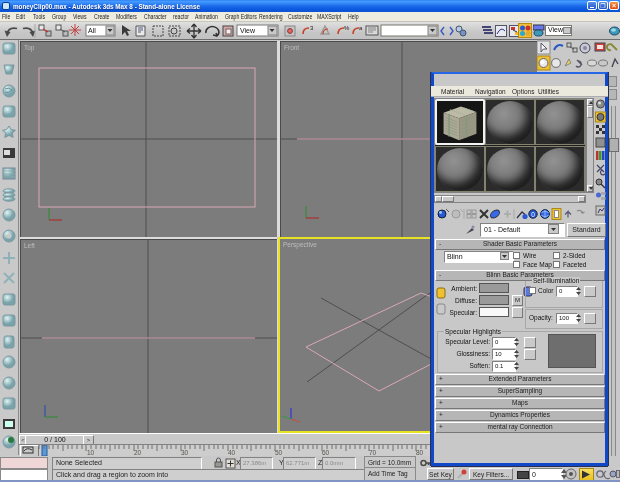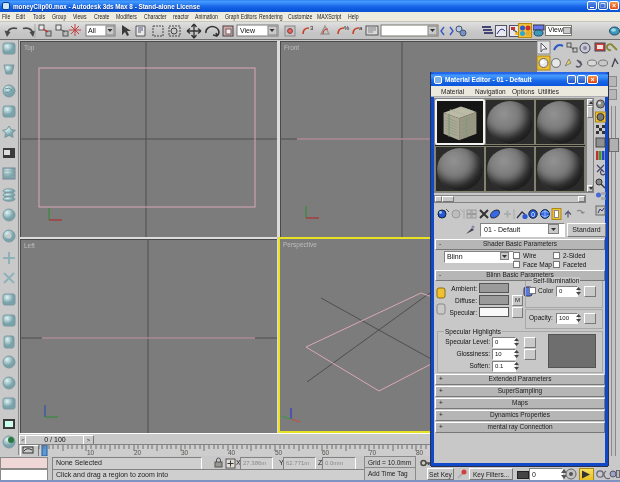--- a/index.html
+++ b/index.html
@@ -476,28 +476,20 @@
     <circle cx="4" cy="6" r="3.2" fill="none" stroke="#667" stroke-width="1.3"></circle>
     <path d="M10 3 a4 4 0 1 0 4 7" fill="none" stroke="#667" stroke-width="1.3"></path>
     <circle cx="17" cy="6" r="3" fill="#98A4C0" stroke="#556"></circle>
     <rect x="20.5" y="2.5" width="3" height="7" fill="#B8B8B8" stroke="#556" stroke-width="0.8"></rect>
   </svg>
 </div>
 
 <div class="abs" id="mateditor" style="left:431px;top:72px;width:177px;height:394px;
    background:#C8C8C8;border:3px solid #1048C8;border-top:2px solid #2866E8;box-sizing:border-box;box-shadow:-1px 0 0 #2A3050,1px 0 0 #2A3050,0 1px 0 #2A3050;">
 
-  <div class="abs" style="left:-3px;top:0;width:177px;height:12px;
-    background:linear-gradient(180deg,#2F7DF5 0%,#459CFF 15%,#1866E8 60%,#0A55DC 100%);">
-    <div class="abs" style="left:3px;top:2px;width:8px;height:8px;border:1px solid #fff;border-radius:2px;box-sizing:border-box;background:#7FB0E8;"></div>
-    <div class="abs" style="left:14px;top:1px;font-size:8px;font-weight:bold;color:#fff;white-space:nowrap;transform:scaleX(0.82);transform-origin:0 0;">Material Editor - 01 - Default</div>
-    <div class="abs" style="left:136px;top:1px;width:9px;height:9px;background:linear-gradient(180deg,#5A8FE8,#2053C8);border:1px solid #fff;border-radius:2px;box-sizing:border-box;"></div>
-    <div class="abs" style="left:146px;top:1px;width:9px;height:9px;background:linear-gradient(180deg,#5A8FE8,#2053C8);border:1px solid #fff;border-radius:2px;box-sizing:border-box;"></div>
-    <div class="abs" style="left:156px;top:1px;width:11px;height:9px;background:linear-gradient(180deg,#F3954A,#DE3F0C);border:1px solid #fff;border-radius:2px;box-sizing:border-box;color:#fff;font-size:7px;line-height:7px;text-align:center;font-weight:bold;">×</div>
-  </div>
 
   <div class="abs" style="left:-3px;top:12px;width:177px;height:11px;background:#EBE8DD;border-bottom:1px solid #ADADAD;box-sizing:border-box;color:#222;font-size:6.5px;">
     <span style="position:absolute;left:10px;top:2px;">Material</span>
     <span style="position:absolute;left:44px;top:2px;">Navigation</span>
     <span style="position:absolute;left:81px;top:2px;">Options</span>
     <span style="position:absolute;left:107px;top:2px;">Utilities</span>
   </div>
 
   <div class="abs" style="left:0px;top:24px;width:152px;height:95px;background:#1E1E1E;border:1px solid #828282;box-sizing:border-box;">
     <div class="abs slot" style="left:0px;top:0px;">

